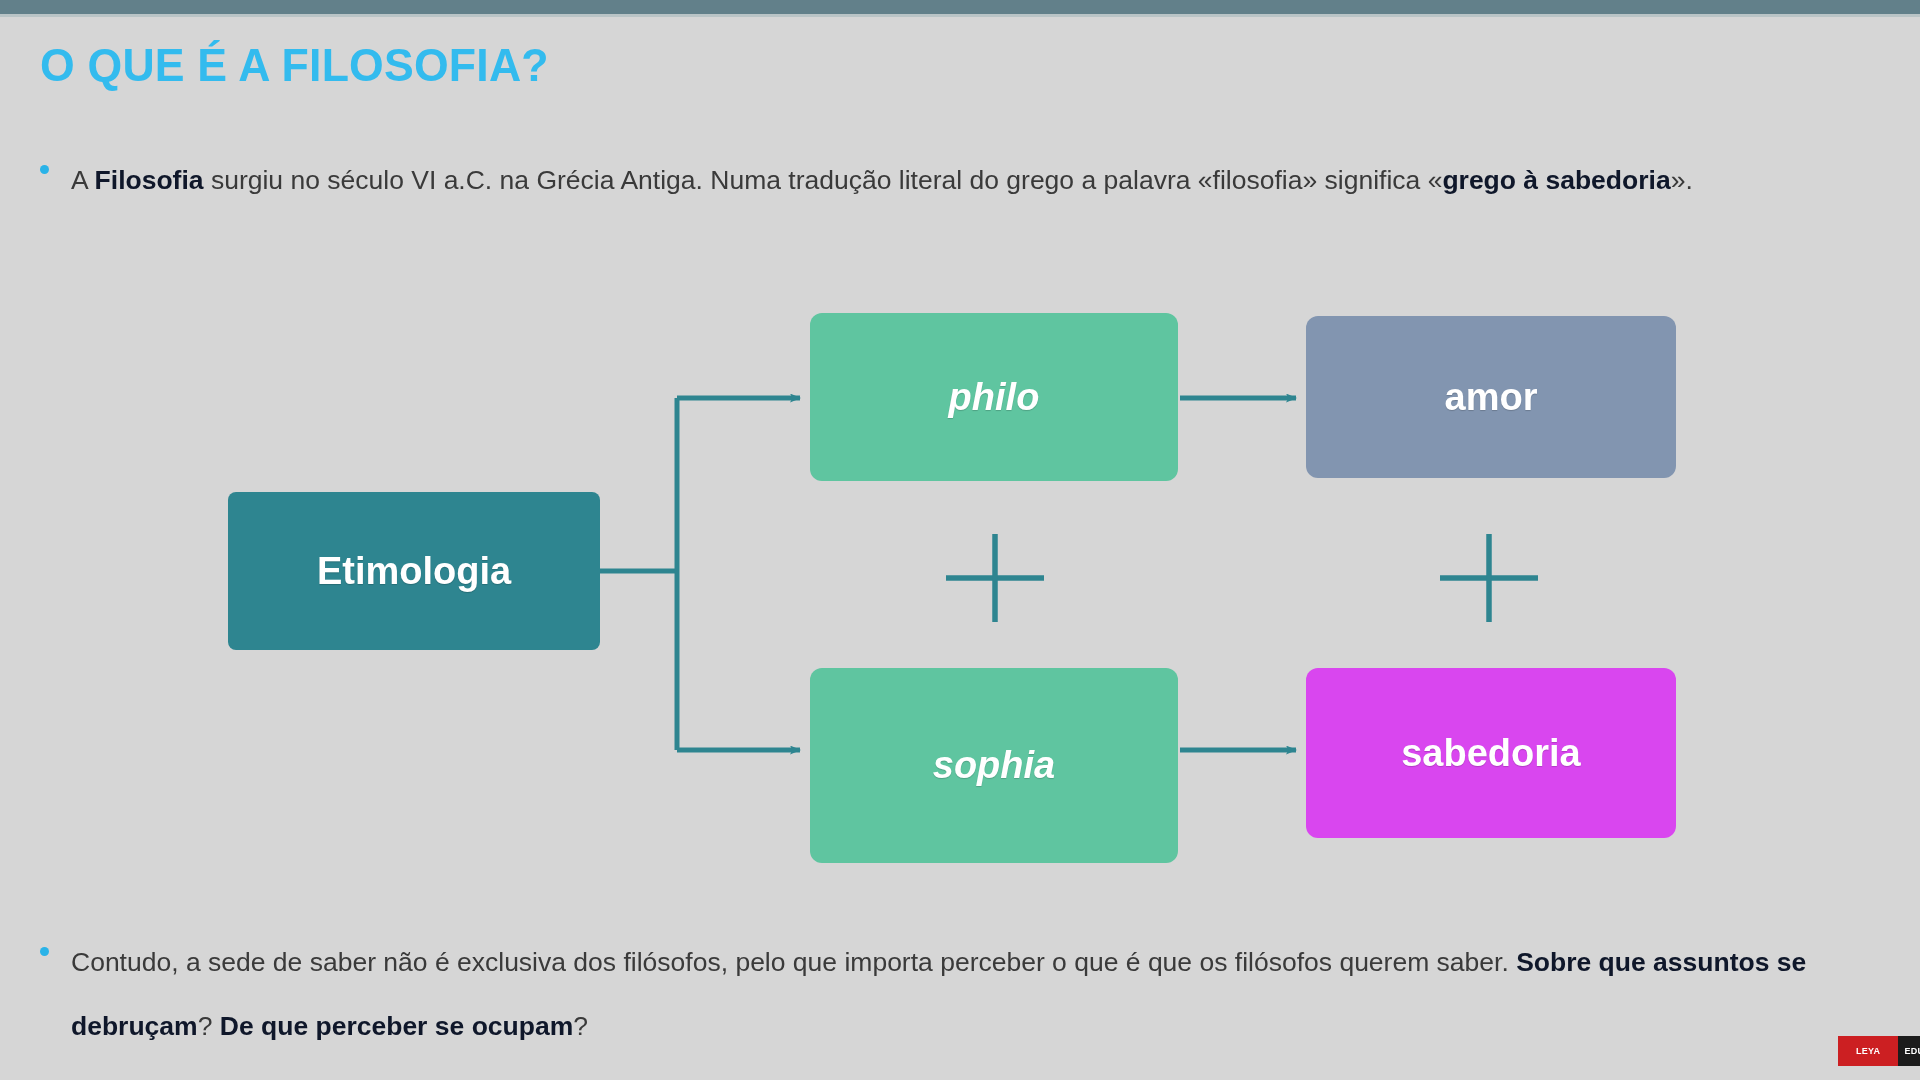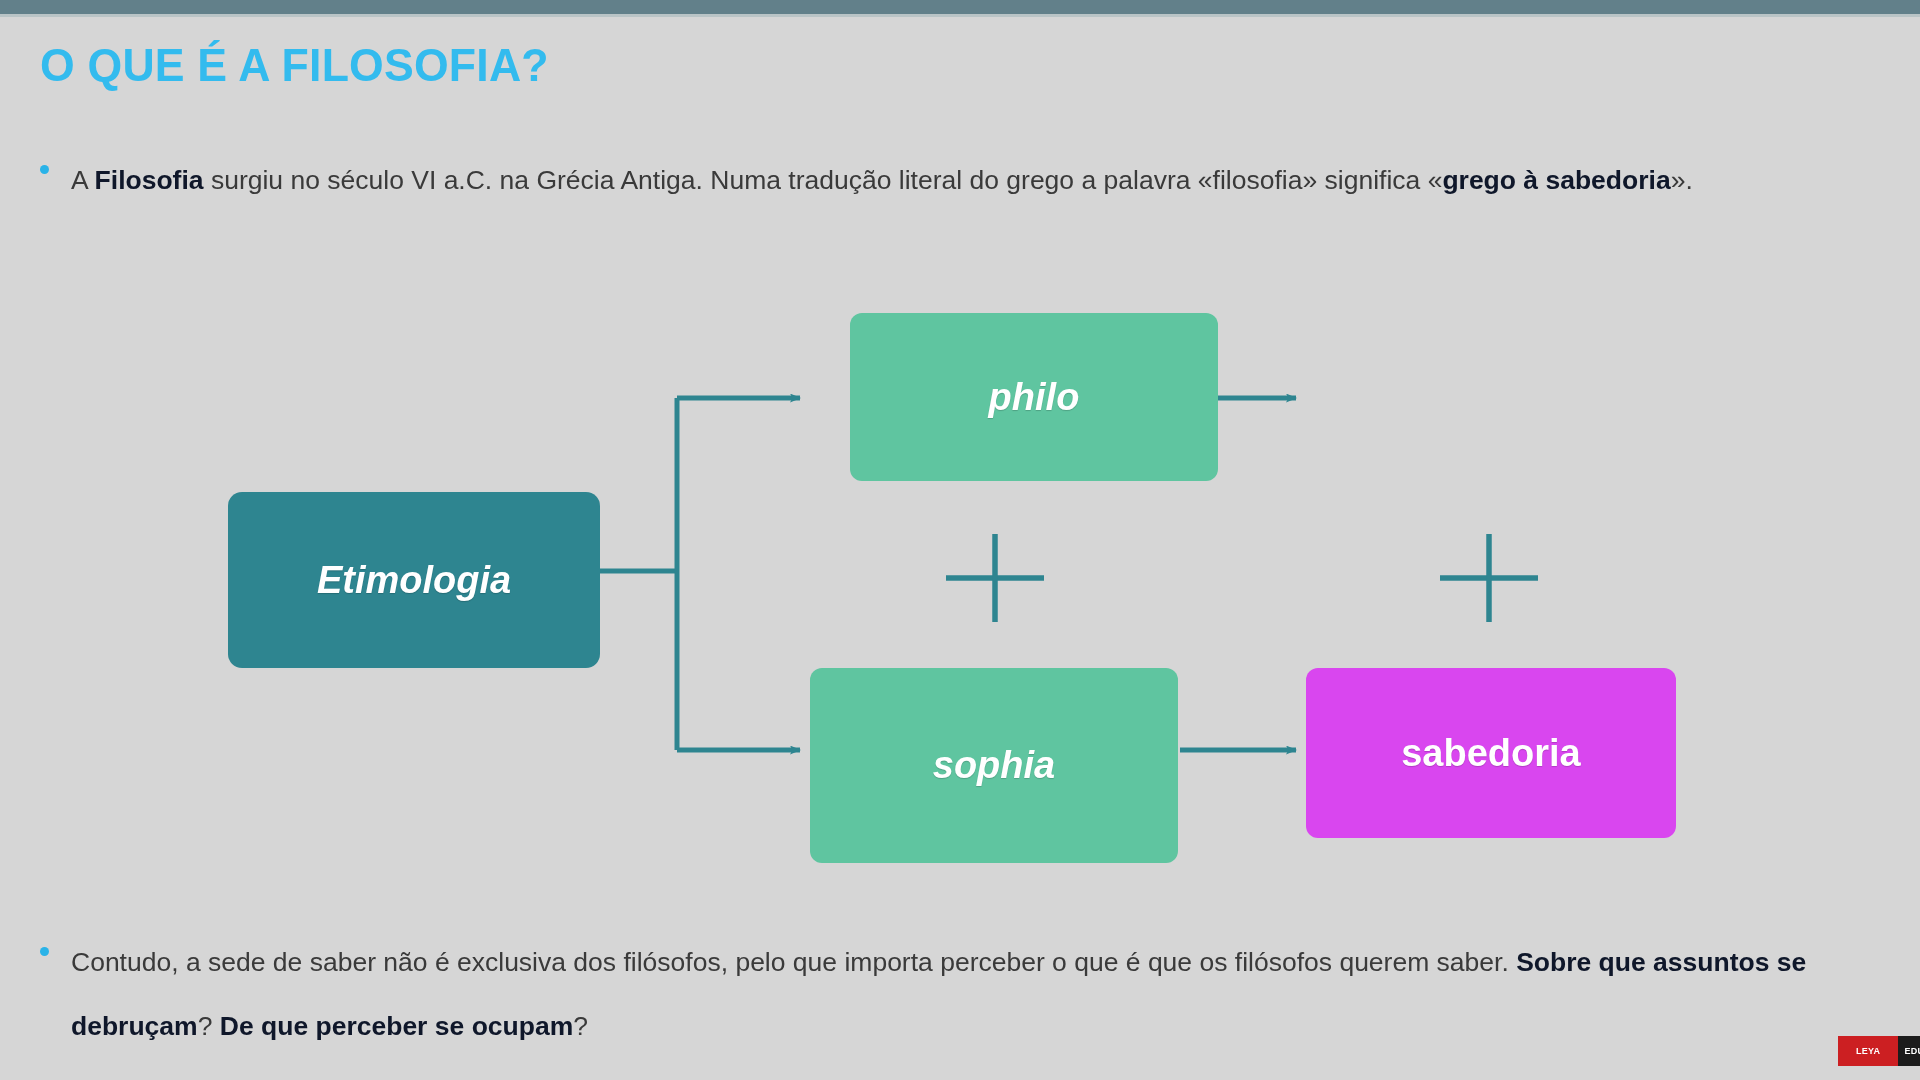--- a/index.html
+++ b/index.html
@@ -104,33 +104,31 @@
     text-align: center;
     box-sizing: border-box;
   }
   .node-label {
     font-weight: bold;
     text-shadow: 0 1px 1px rgba(0,0,0,0.18);
   }
 
   #node-etimologia {
     left: 228px;  top: 212px;
-    width: 372px; height: 176px;
+    width: 372px; height: 158px;
     background: #2e8590;
-    border-radius: 14px;
-    font-style: italic;
+    border-radius: 8px;
   }
   #node-etimologia .node-label { font-size: 38px; }
 
   #node-philo {
     left: 810px;  top: 33px;
     width: 368px; height: 168px;
     background: #5fc5a0;
     border-radius: 12px;
-    margin-left: 40px;
   }
   #node-philo .node-label { font-size: 38px; font-style: italic; }
 
   #node-sophia {
     left: 810px;  top: 388px;
     width: 368px; height: 195px;
     background: #5fc5a0;
     border-radius: 12px;
   }
   #node-sophia .node-label { font-size: 38px; font-style: italic; }
@@ -230,20 +228,23 @@
   </svg>
 
   <div class="node" id="node-etimologia">
     <span class="node-label">Etimologia</span>
   </div>
 
   <div class="node" id="node-philo">
     <span class="node-label">philo</span>
   </div>
 
+  <div class="node" id="node-amor">
+    <span class="node-label">amor</span>
+  </div>
 
   <div class="node" id="node-sophia">
     <span class="node-label">sophia</span>
   </div>
 
   <div class="node" id="node-sabedoria">
     <span class="node-label">sabedoria</span>
   </div>
 </div>
 

